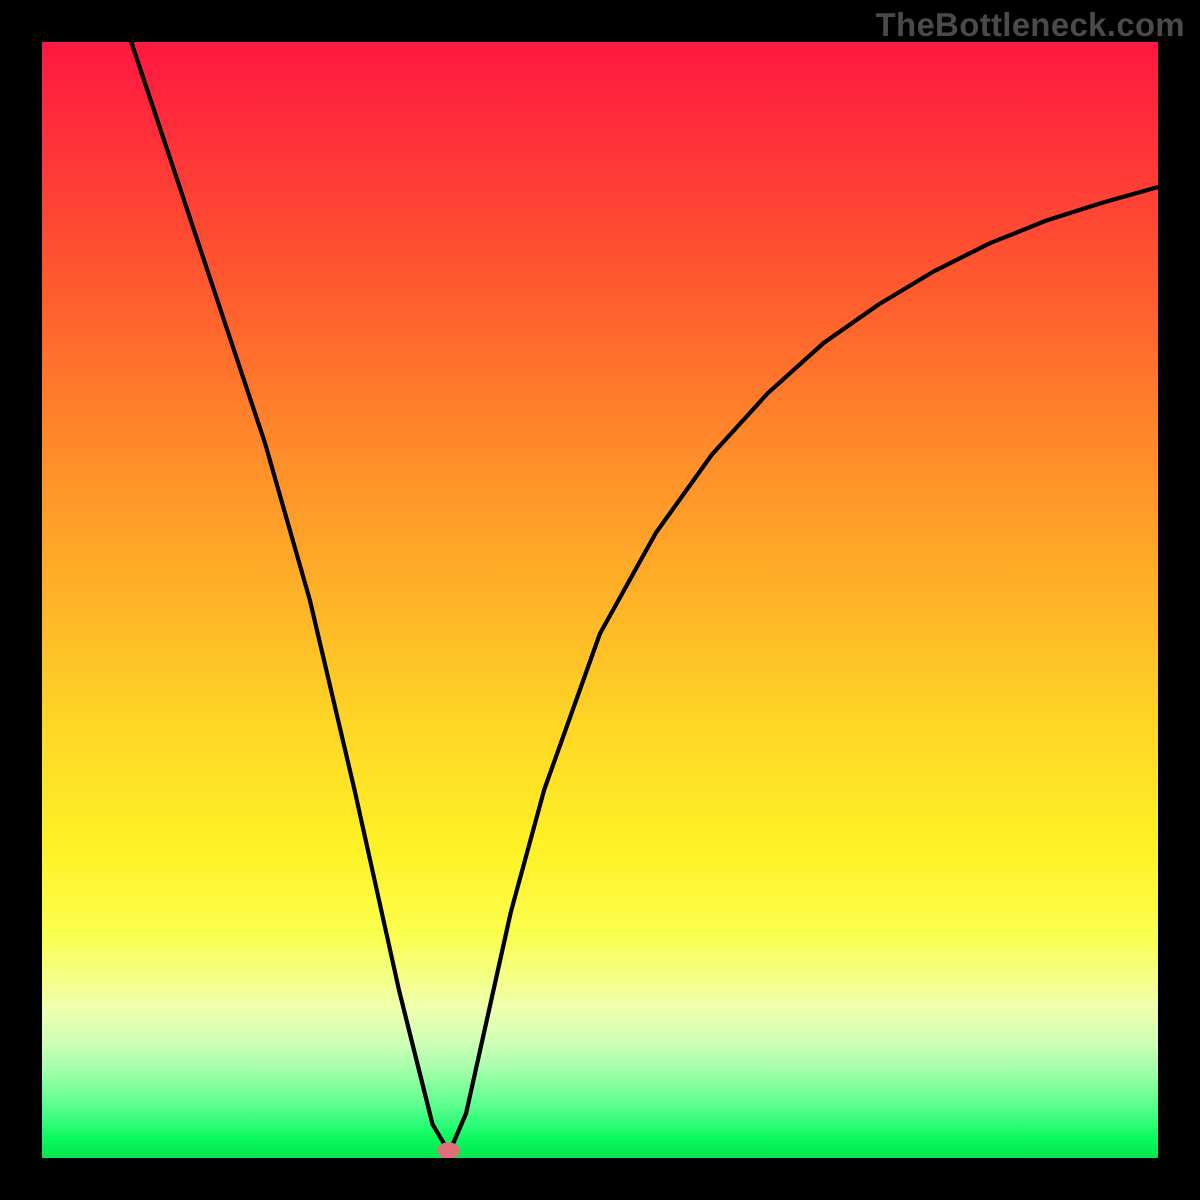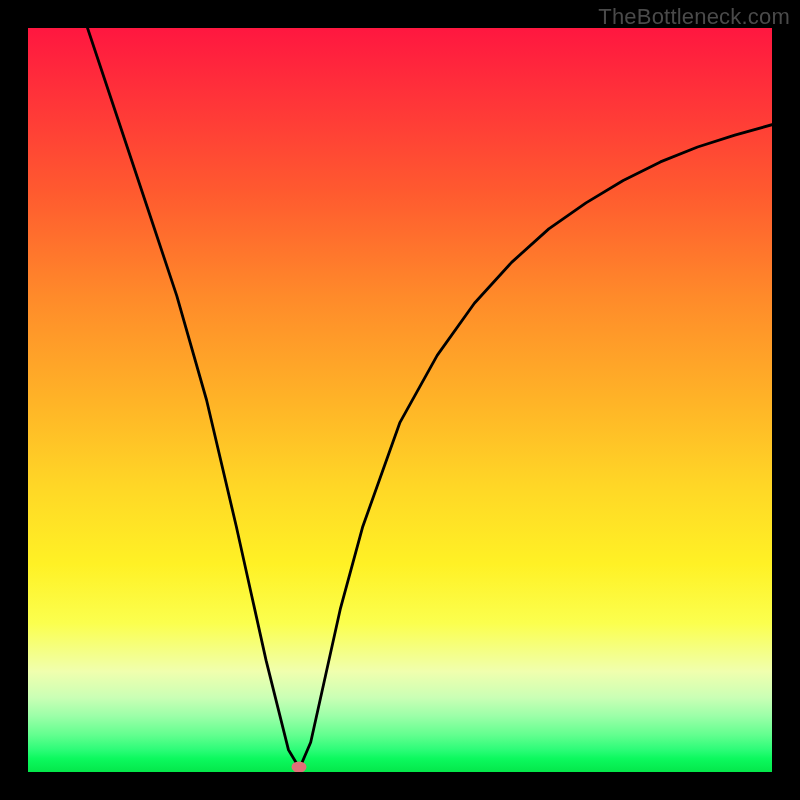--- a/index.html
+++ b/index.html
@@ -16,21 +16,21 @@
     width: 800px;
     height: 800px;
     background: #000;
   }
   .watermark {
     position: absolute;
     top: 4px;
     right: 10px;
     color: #4a4a4a;
     font-size: 22px;
-    font-weight: 400;
+    font-weight: 700;
     z-index: 10;
     letter-spacing: 0.2px;
   }
   .plot-area {
     position: absolute;
     left: 28px;
     top: 28px;
     width: 744px;
     height: 744px;
     overflow: hidden;

